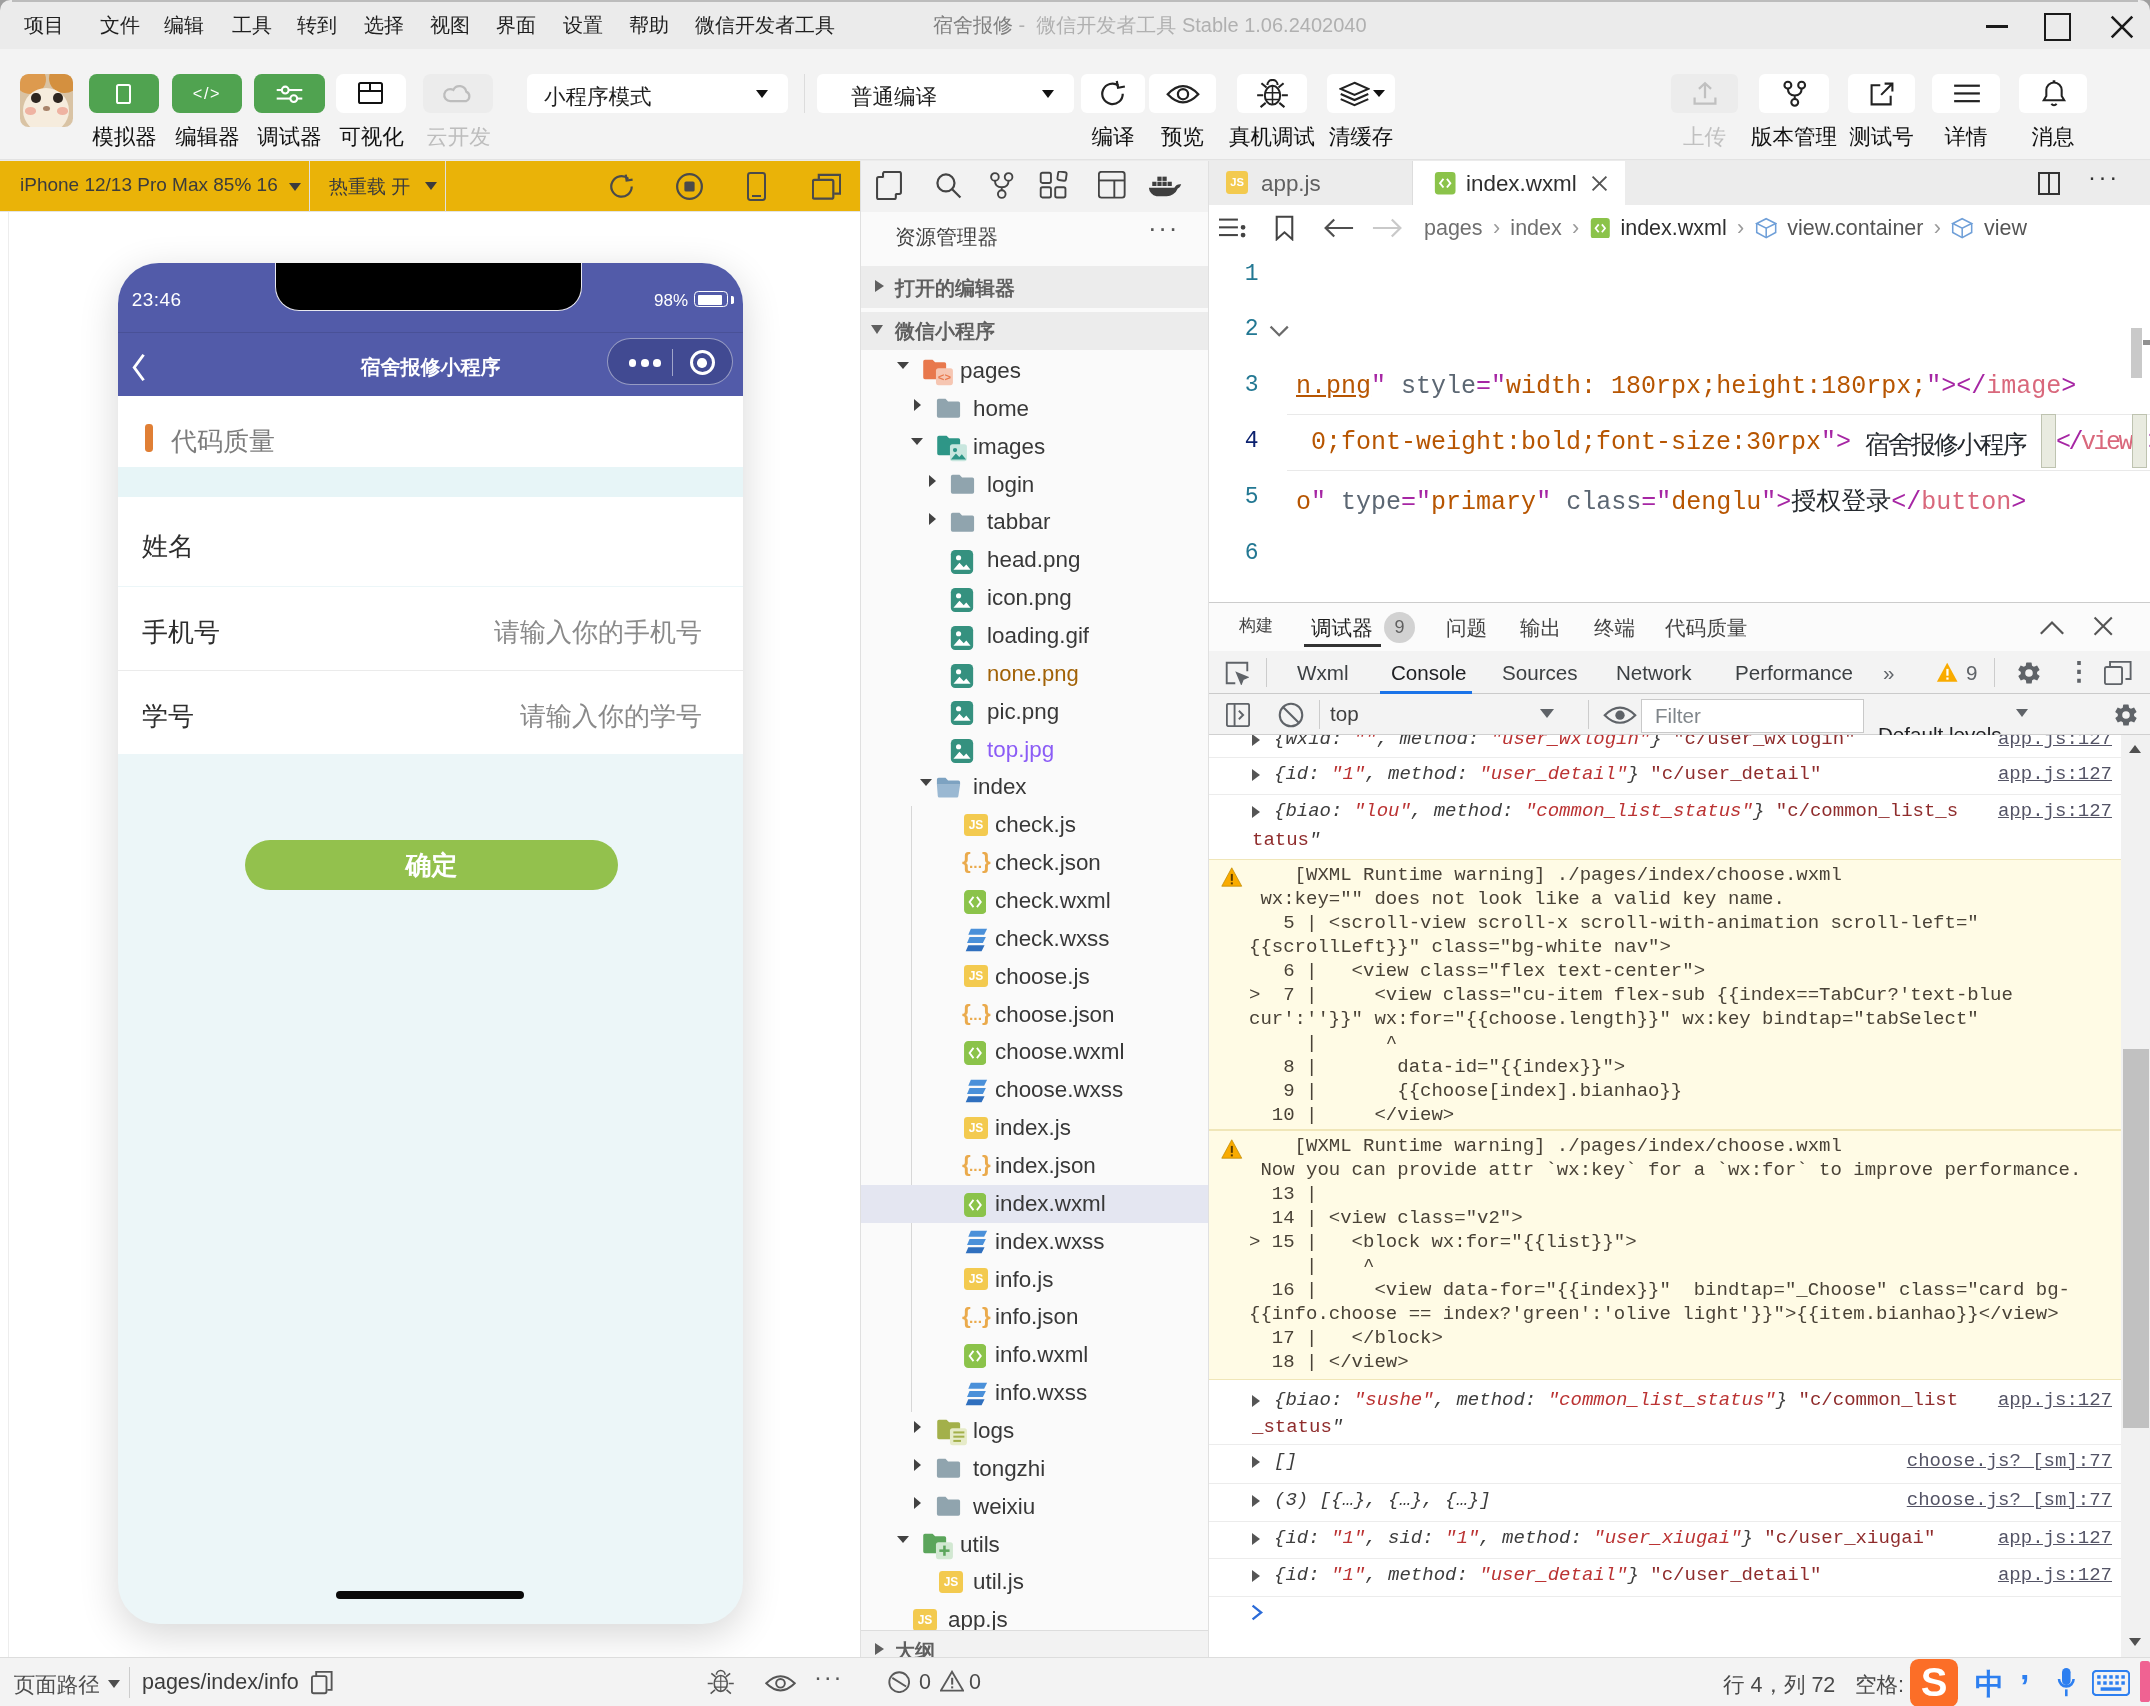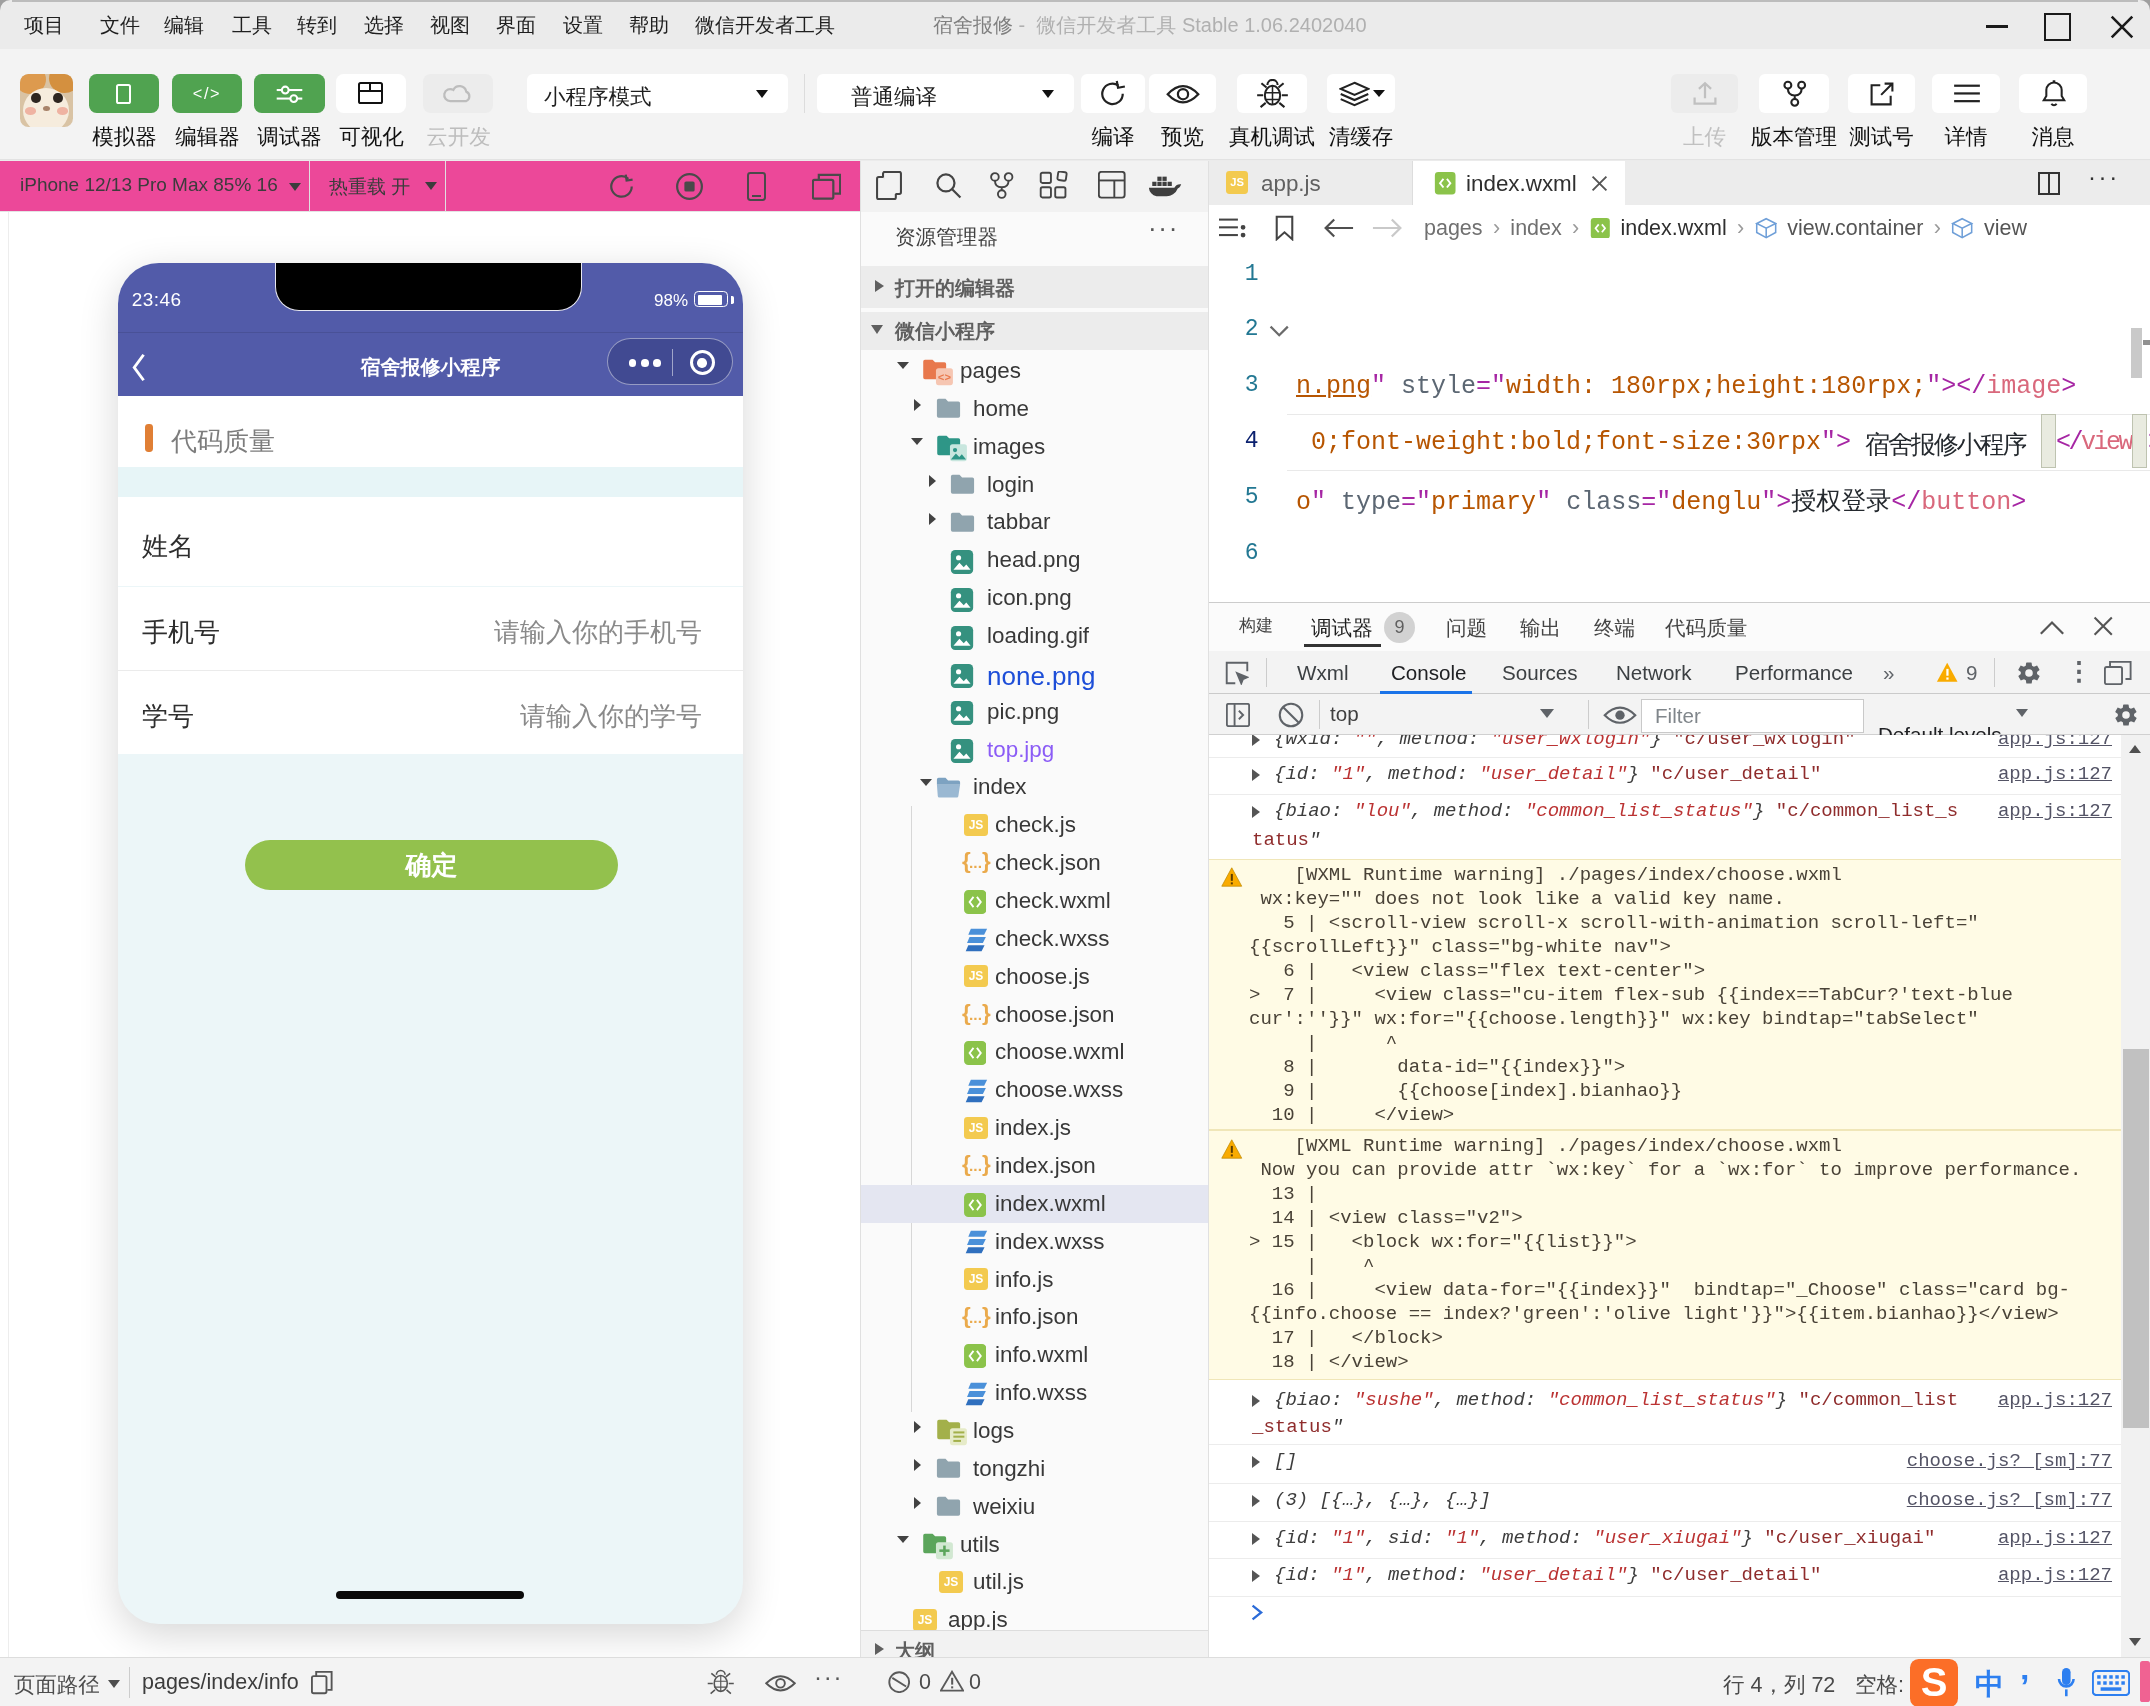--- a/index.html
+++ b/index.html
@@ -178,21 +178,21 @@
   </div>
   <div class="abs" style="left:1671px;top:73px;width:67px;text-align:center;font-size:21.5px;color:#c0c0c0;">上传</div>
   <div class="abs" style="left:1751px;top:73px;width:86px;text-align:center;font-size:21.5px;color:#111;">版本管理</div>
   <div class="abs" style="left:1848px;top:73px;width:67px;text-align:center;font-size:21.5px;color:#111;">测试号</div>
   <div class="abs" style="left:1932px;top:73px;width:68px;text-align:center;font-size:21.5px;color:#111;">详情</div>
   <div class="abs" style="left:2019px;top:73px;width:68px;text-align:center;font-size:21.5px;color:#111;">消息</div>
 </div>
 
 <div class="abs" id="simulator" style="left:0;top:161px;width:861px;height:1496px;background:#fff;border-right:0.9px solid #e0e0e0;overflow:hidden;">
 
-  <div class="abs" style="left:0;top:0;width:861px;height:51px;background:#ec4899;border-bottom:0.9px solid #e4e4e4;">
+  <div class="abs" style="left:0;top:0;width:861px;height:51px;background:#eab308;border-bottom:0.9px solid #e4e4e4;">
     <div class="abs" style="left:20px;top:13px;font-size:19px;color:#3c3c3c;">iPhone 12/13 Pro Max 85% 16</div>
     <div class="abs" style="left:289px;top:21.5px;width:0;height:0;border-left:6.9px solid transparent;border-right:6.9px solid transparent;border-top:8.6px solid #3c3c3c;"></div>
     <div class="abs" style="left:309px;top:0;width:0.9px;height:51px;background:#e0e0e0;"></div>
     <div class="abs" style="left:329px;top:13px;font-size:19px;color:#3c3c3c;">热重载 开</div>
     <div class="abs" style="left:425px;top:20.6px;width:0;height:0;border-left:6.9px solid transparent;border-right:6.9px solid transparent;border-top:8.6px solid #3c3c3c;"></div>
     <div class="abs" style="left:445px;top:0;width:0.9px;height:51px;background:#e0e0e0;"></div>
     <svg class="abs" style="left:607px;top:11.2px;" width="29" height="29" viewBox="0 0 34 34">
         <path d="M29 17 a12 12 0 1 1 -4 -9" fill="none" stroke="#4a4a4a" stroke-width="2.6"></path>
         <path d="M25 2 l1 7 l7 -1" fill="none" stroke="#4a4a4a" stroke-width="2.6" transform="translate(-3,1)"></path>
       </svg>
@@ -371,21 +371,21 @@
         <rect x="1" y="1" width="26" height="28" rx="5" fill="#35917f"></rect>
         <circle cx="10" cy="10" r="3" fill="#fff"></circle>
         <path d="M4 24 l7-8 5 5 3-3 5 6 z" fill="#fff"></path>
       </svg>
 <div class="abs" style="left:126px;top:462px;font-size:22.4px;color:#383838;">loading.gif</div>
 <svg class="abs" style="left:89px;top:502px;" width="24" height="26" viewBox="0 0 28 30">
         <rect x="1" y="1" width="26" height="28" rx="5" fill="#35917f"></rect>
         <circle cx="10" cy="10" r="3" fill="#fff"></circle>
         <path d="M4 24 l7-8 5 5 3-3 5 6 z" fill="#fff"></path>
       </svg>
-<div class="abs" style="left:126px;top:500px;font-size:26px;color:#1d4ed8;">none.png</div>
+<div class="abs" style="left:126px;top:500px;font-size:22px;color:#a16207;">none.png</div>
 <svg class="abs" style="left:89px;top:539px;" width="24" height="26" viewBox="0 0 28 30">
         <rect x="1" y="1" width="26" height="28" rx="5" fill="#35917f"></rect>
         <circle cx="10" cy="10" r="3" fill="#fff"></circle>
         <path d="M4 24 l7-8 5 5 3-3 5 6 z" fill="#fff"></path>
       </svg>
 <div class="abs" style="left:126px;top:538px;font-size:22.4px;color:#383838;">pic.png</div>
 <svg class="abs" style="left:89px;top:577px;" width="24" height="26" viewBox="0 0 28 30">
         <rect x="1" y="1" width="26" height="28" rx="5" fill="#35917f"></rect>
         <circle cx="10" cy="10" r="3" fill="#fff"></circle>
         <path d="M4 24 l7-8 5 5 3-3 5 6 z" fill="#fff"></path>

